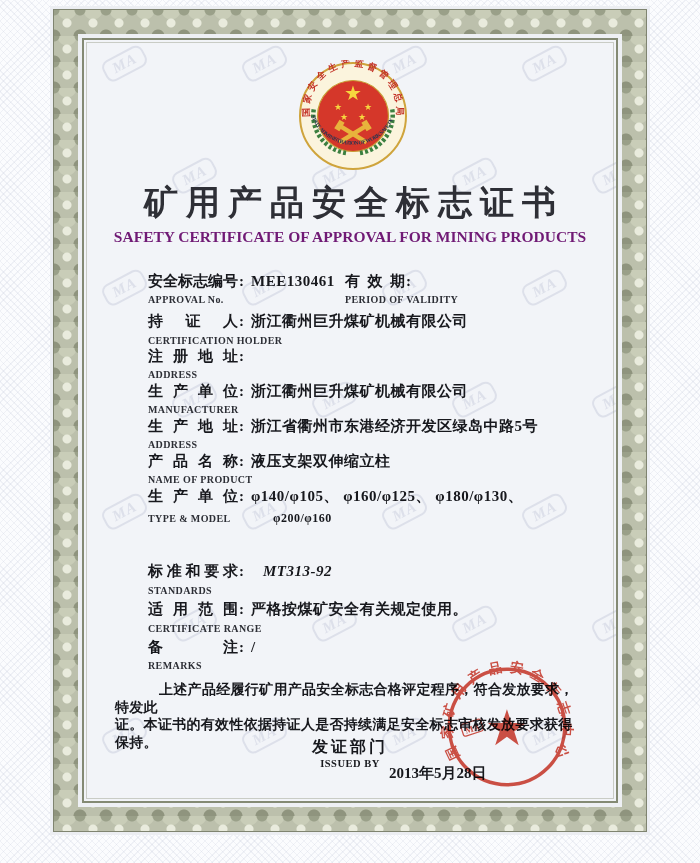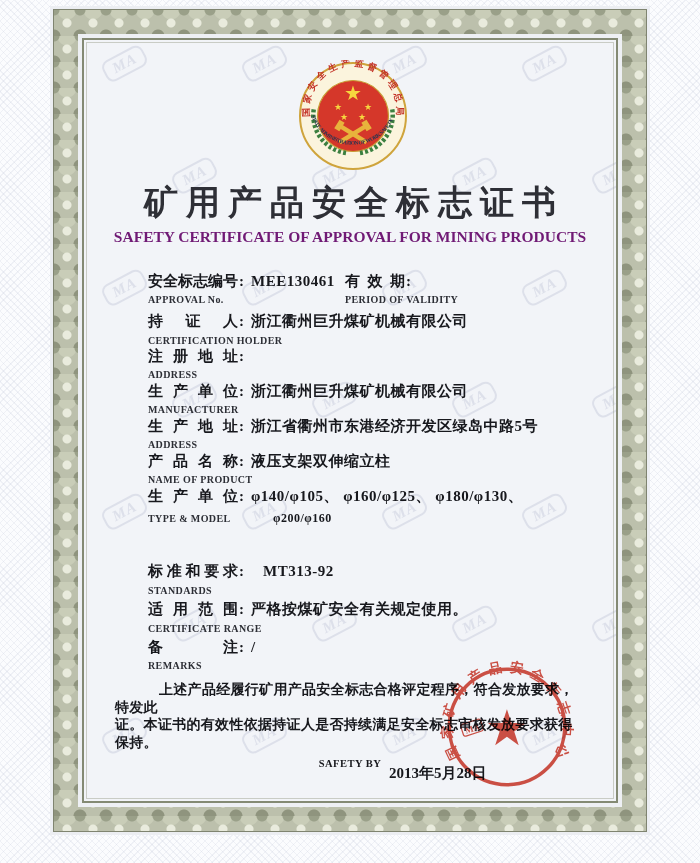--- a/index.html
+++ b/index.html
@@ -33,21 +33,21 @@
       font-size:34px;font-weight:700;letter-spacing:8px;text-indent:8px;color:#2e2f36;}
   .subtitle{position:absolute;left:0;right:0;top:228px;text-align:center;
       font-size:15.5px;font-weight:700;color:#701a75;}
   .row{position:absolute;left:148px;display:flex;align-items:baseline;
       font-size:15px;font-weight:700;white-space:nowrap;}
   .row.right-col{left:345px;}
   .lbl{display:inline-block;width:90px;text-align:justify;text-align-last:justify;}
   .lbl.narrow{width:60px;}
   .colon{margin:0 7px 0 1px;}
   .val{font-weight:600;letter-spacing:.5px;}
-  .val.gap{margin-left:12px;}
+  .val.gap{margin-left:12px;font-style:italic;}
   .en{position:absolute;left:148px;font-size:10px;font-weight:700;letter-spacing:.4px;color:#2c2e35;}
   .val2{position:absolute;left:257px;font-size:12px;font-weight:600;letter-spacing:.5px;margin-left:16px;}
   .decl{position:absolute;left:115px;top:681px;width:470px;font-size:14px;font-weight:700;
       line-height:17.5px;letter-spacing:.3px;}
   .decl .l1{text-indent:44px;}
   .issued-cn{position:absolute;left:0;right:0;top:737px;text-align:center;
       font-size:16px;font-weight:700;letter-spacing:3px;}
   .issued-en{position:absolute;left:0;right:0;top:758px;text-align:center;
       font-size:10.5px;font-weight:700;letter-spacing:.5px;}
   .date{position:absolute;left:389px;top:764px;font-size:15px;font-weight:600;}
@@ -199,21 +199,22 @@
       <span class="colon">:</span>
       <span class="val">/</span>
   </div>
   <div class="en" style="top:660px">REMARKS</div>
 
   <div class="decl">
     <div class="l1">上述产品经履行矿用产品安全标志合格评定程序，符合发放要求，特发此</div>
     <div class="l2">证。本证书的有效性依据持证人是否持续满足安全标志审核发放要求获得保持。</div>
   </div>
 
-  <div class="issued-en">SAFETY BY</div>
+  <div class="issued-cn">发证部门</div>
+  <div class="issued-en">ISSUED BY</div>
   <div class="date">2013年5月28日</div>
 
   <svg class="seal" viewBox="0 0 130 130">
     <circle cx="65" cy="65" r="56" fill="none" stroke="#cf3a2c" stroke-width="3.4"></circle>
     <text x="65" y="66" text-anchor="middle" dominant-baseline="central" font-size="48" fill="#cf3a2c">★</text>
     <defs>
       <path id="sealarc" d="M 22,98 A 54,54 0 1 1 108,98" fill="none"></path>
     </defs>
     <text font-size="13" font-weight="700" fill="#cf3a2c">
       <textPath href="#sealarc" startOffset="2%" textLength="228">国家矿用产品安全标志中心</textPath>

